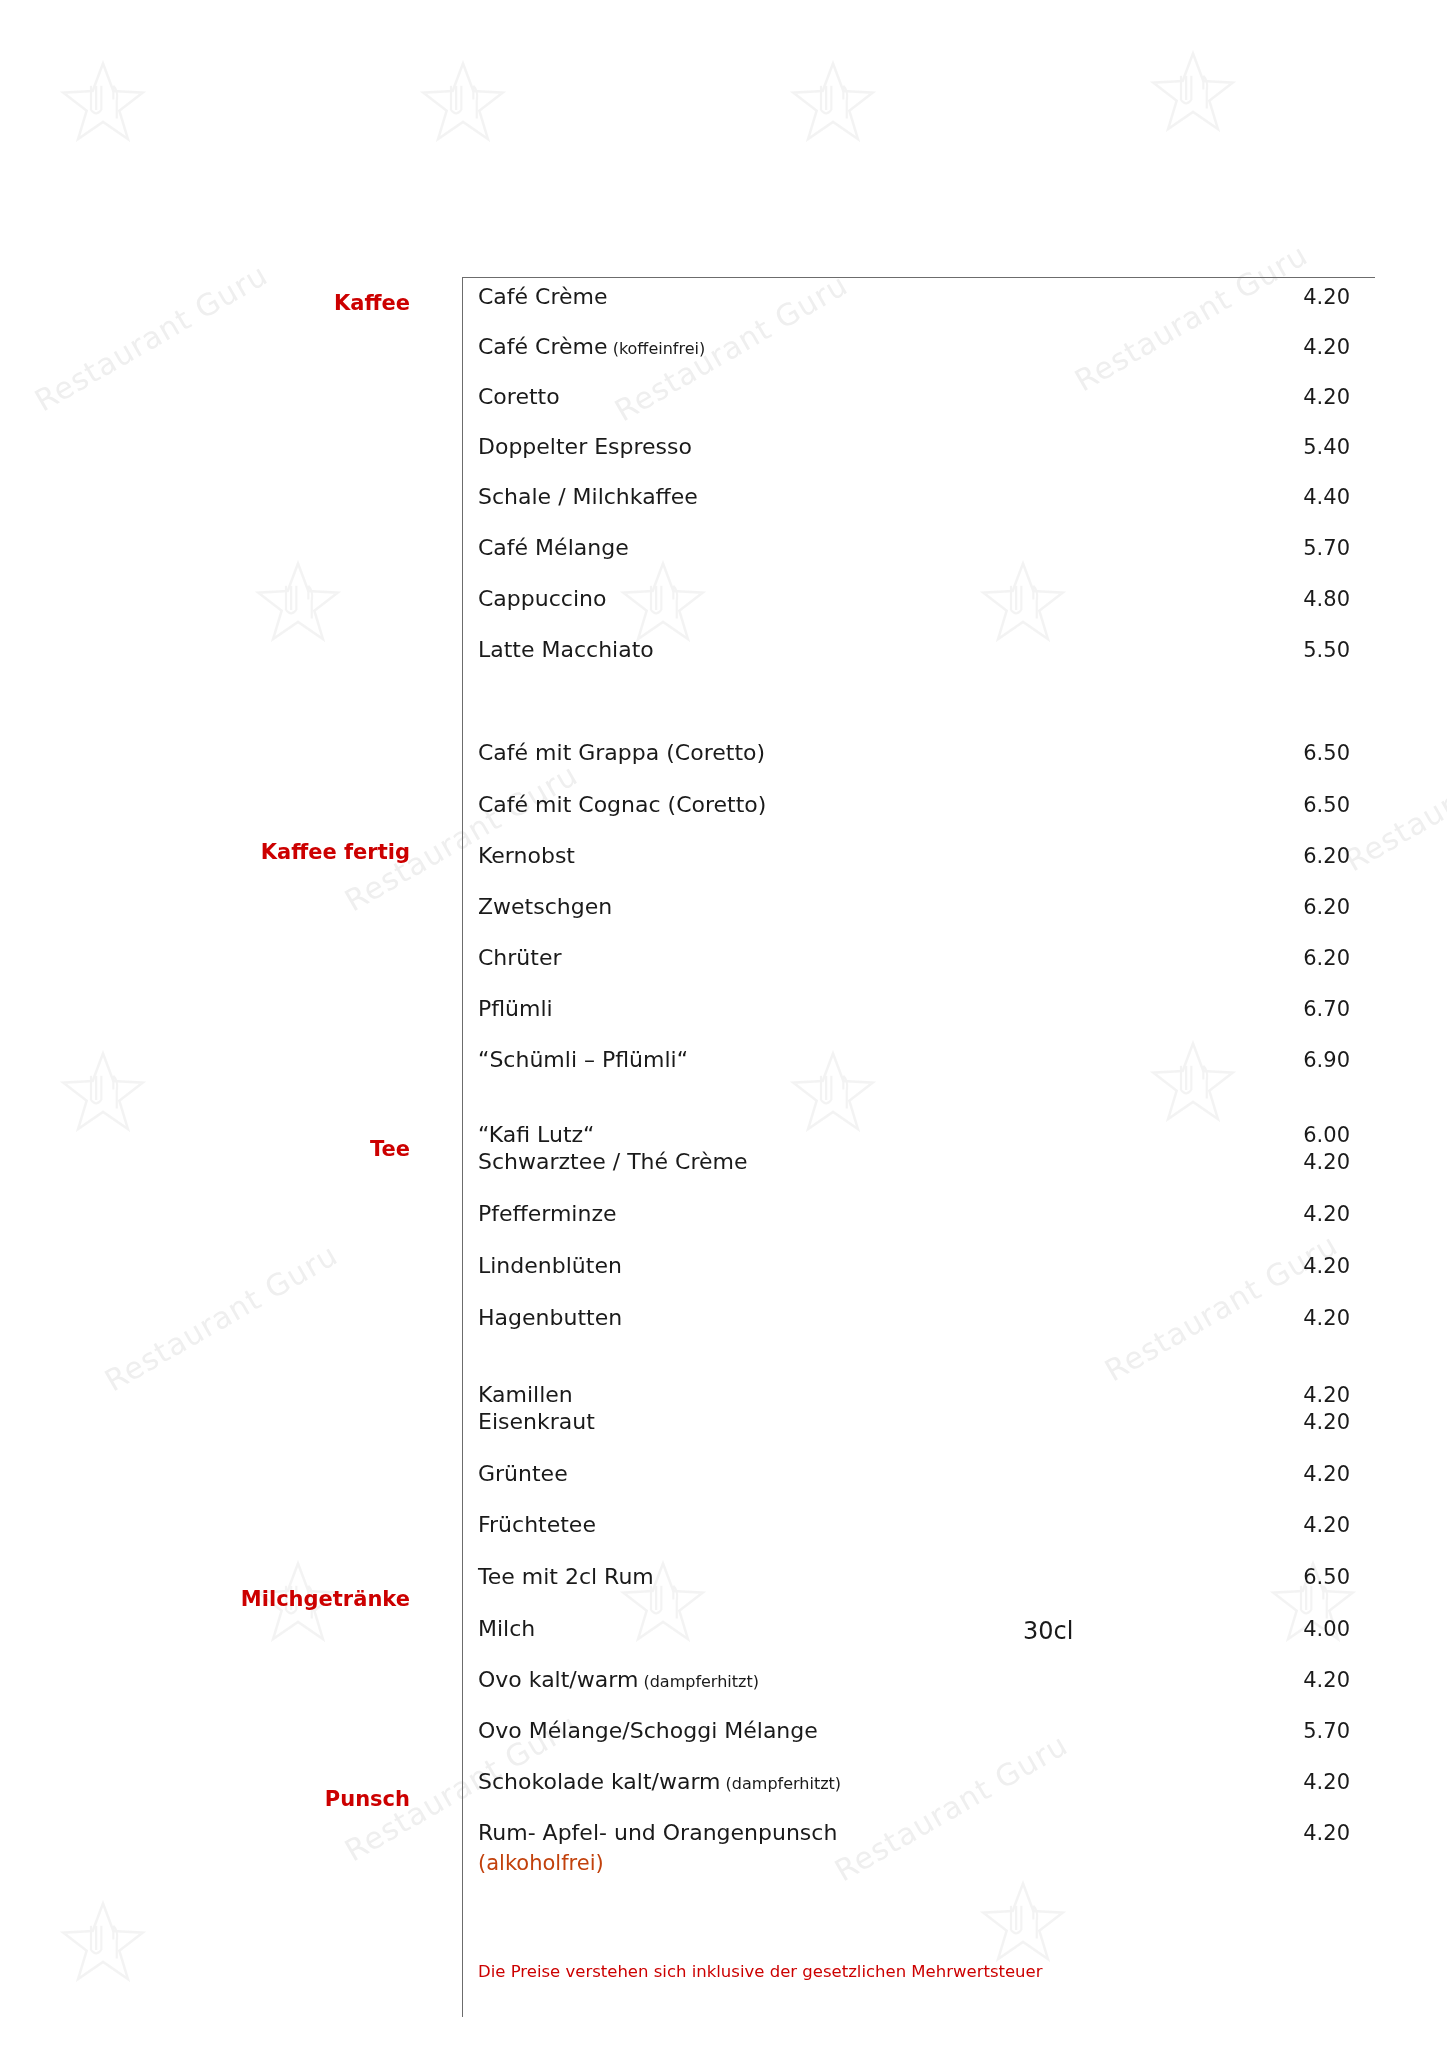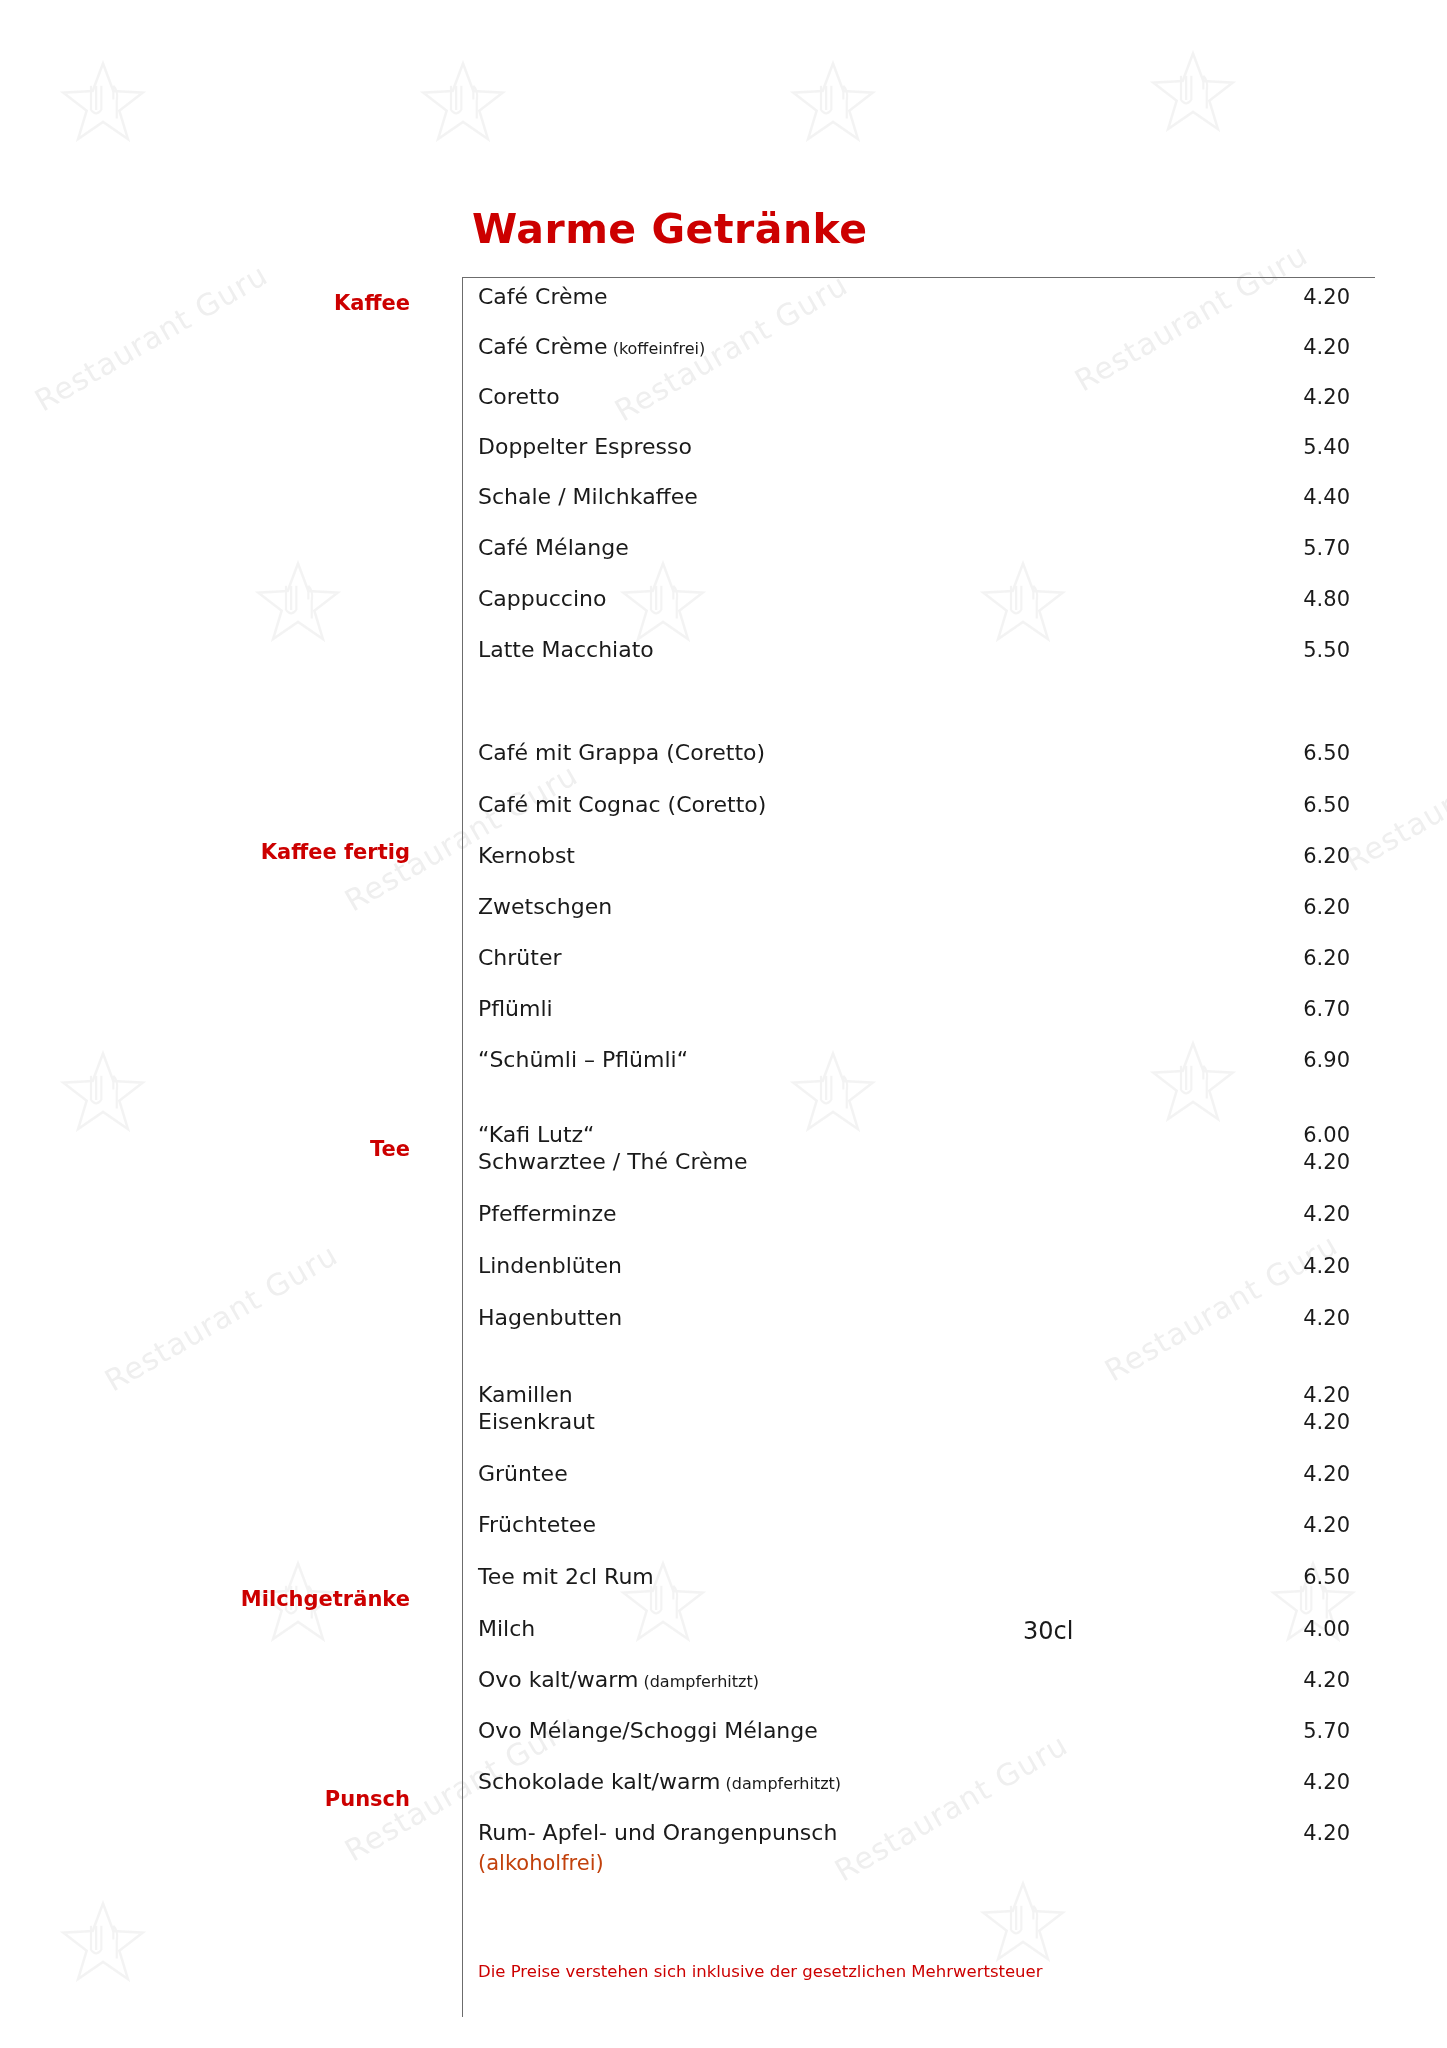--- a/index.html
+++ b/index.html
@@ -224,21 +224,20 @@
       </svg></div>
     <div class="wm-star" style="left: 980px; top: 1880px;"><svg viewBox="0 0 100 100" xmlns="http://www.w3.org/2000/svg">
         <path d="M50 4 L62 36 L96 38 L69 59 L79 92 L50 72 L21 92 L31 59 L4 38 L38 36 Z" fill="none" stroke="#eeeeee" stroke-width="3"></path>
         <path d="M36 30 L36 58 M42 30 L42 58 M48 30 L48 58 M36 58 Q42 66 48 58" fill="none" stroke="#eeeeee" stroke-width="2.6"></path>
         <path d="M62 30 Q68 36 66 48 L66 68 M62 30 L62 46" fill="none" stroke="#eeeeee" stroke-width="2.6"></path>
       </svg></div>
   </div>
 
 <div id="sheet">
 
-  <div class="page-title">Warme Getränke</div>
   <div class="rule"></div>
   <div class="vrule"></div>
 
   <div id="groups">
       <div class="group-label" style="top: 291px;">Kaffee</div>
       <div class="group-label" style="top: 840px;">Kaffee fertig</div>
       <div class="group-label" style="top: 1137px;">Tee</div>
       <div class="group-label" style="top: 1587px;">Milchgetränke</div>
       <div class="group-label" style="top: 1787px;">Punsch</div>
     </div>

